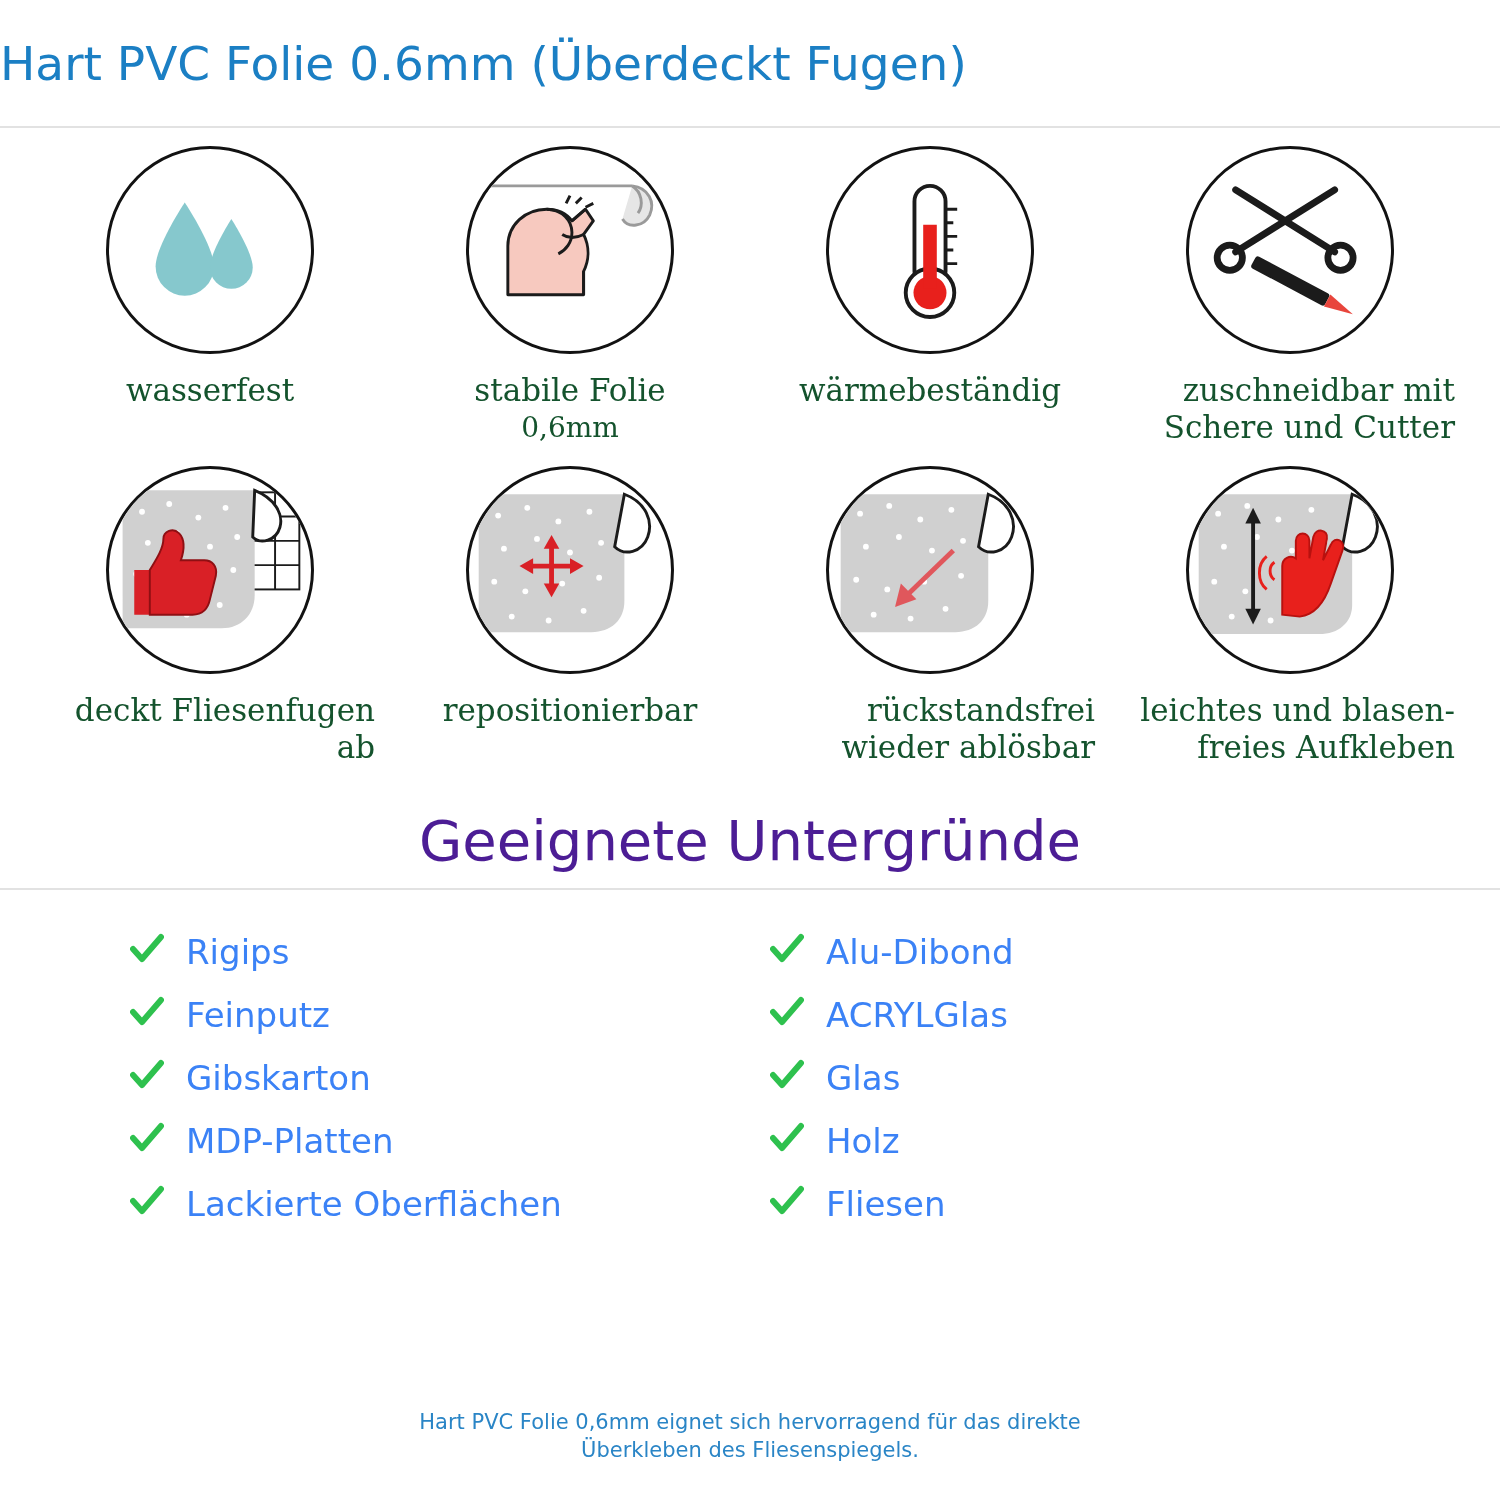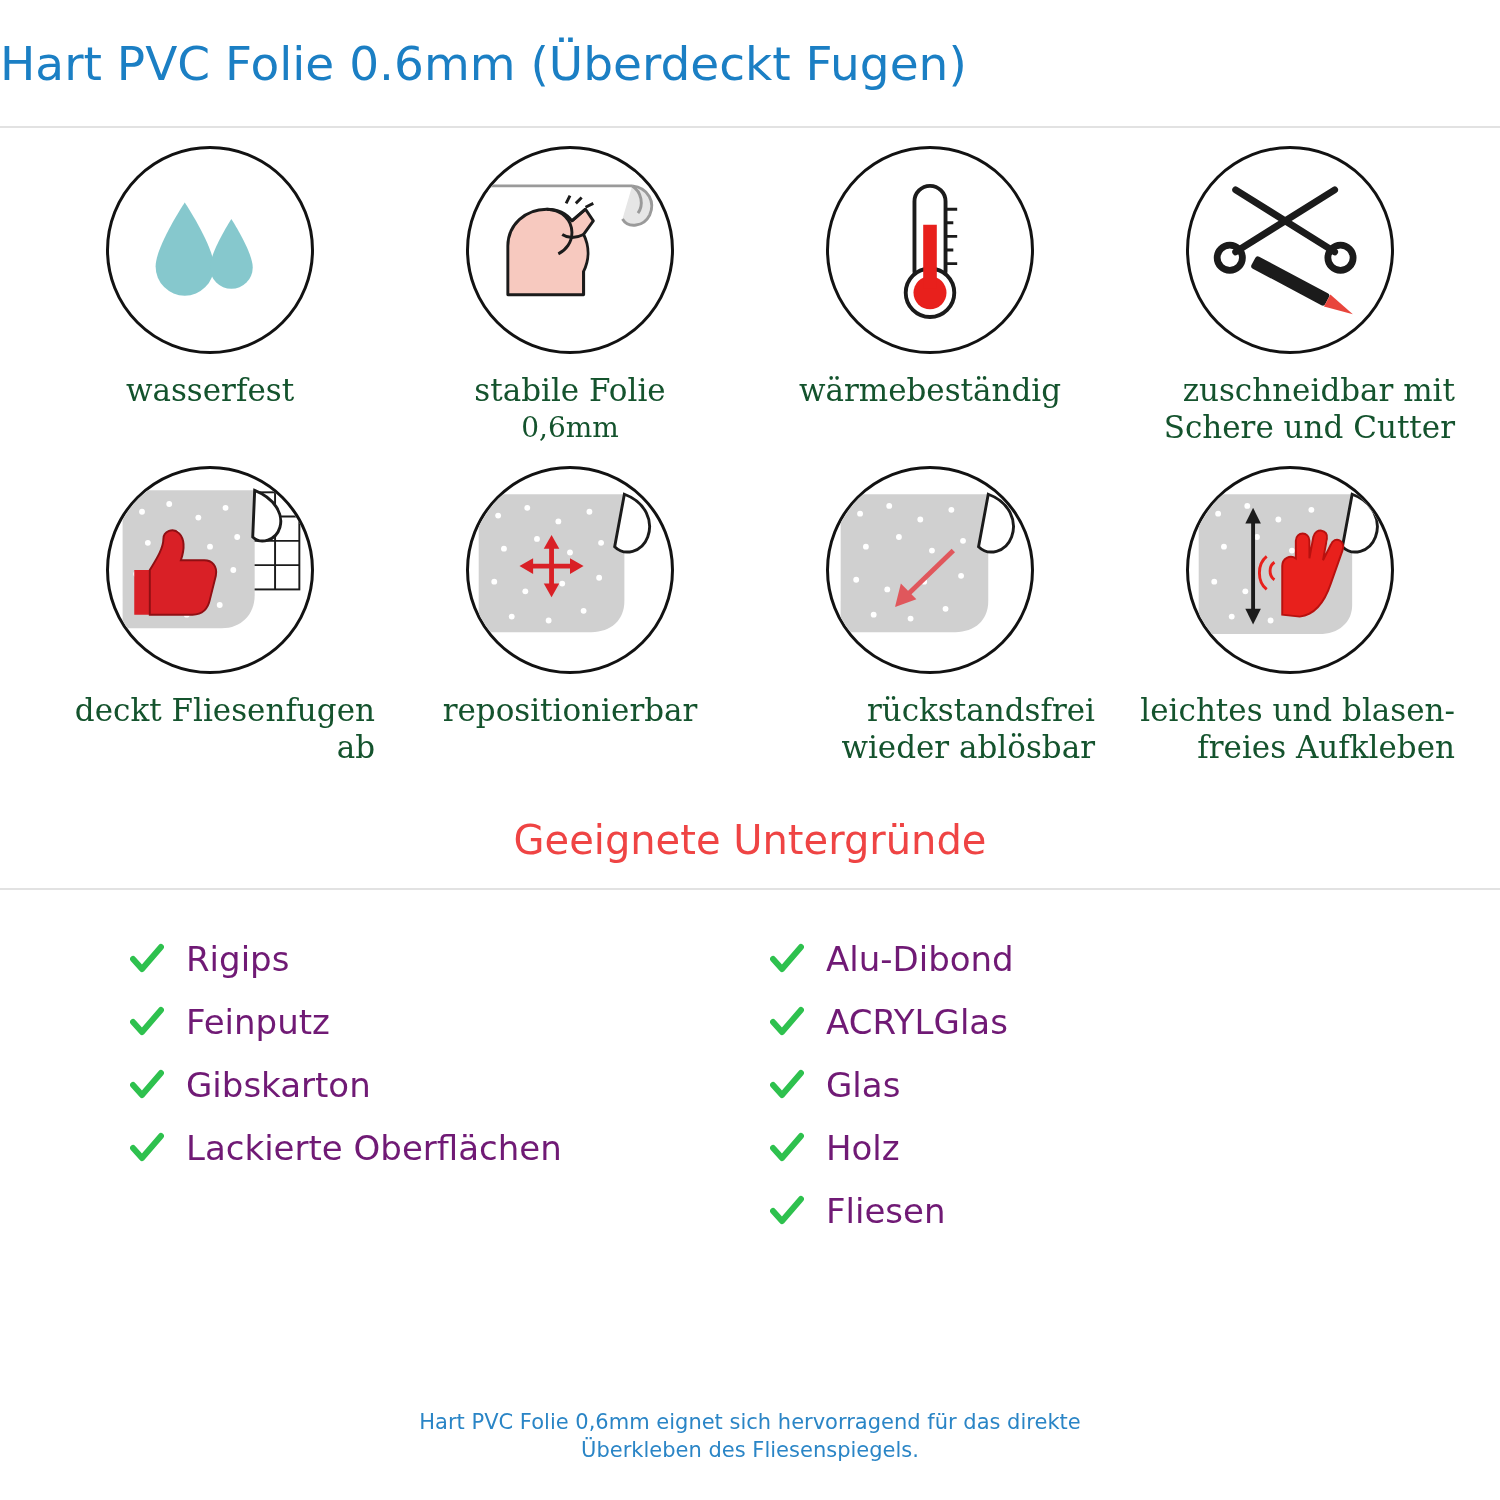--- a/index.html
+++ b/index.html
@@ -79,45 +79,44 @@
   
   .subtitle-band {
     margin-top: 6px;
     height: 96px;
     display: flex;
     align-items: center;
     justify-content: center;
     border-bottom: 2px solid #e2e2e2;
   }
   .subtitle {
-    font-size: 40px;
-    color: #ef4444;
+    font-size: 56px;
+    color: #4c1d95;
     font-family: "DejaVu Sans", sans-serif;
   }
 
   
   .substrates {
     display: grid;
     grid-template-columns: 1fr 1fr;
     padding: 42px 130px 0 130px;
     box-sizing: border-box;
     column-gap: 40px;
   }
   .sub-col {
     display: flex;
     flex-direction: column;
     gap: 9px;
   }
   .sub-item {
     display: flex;
-    align-items: center;
     gap: 22px;
     font-size: 34px;
     font-family: "DejaVu Sans", sans-serif;
-    color: #701a75;
+    color: #3b82f6;
     height: 54px;
   }
   .check {
     width: 34px;
     height: 34px;
     flex: 0 0 34px;
   }
 
   
   .footer {
@@ -388,20 +387,28 @@
             </svg>
         </span>
         <span>Gibskarton</span>
       </div>
       <div class="sub-item">
         <span class="check">
           <svg viewBox="0 0 34 34" width="34" height="34">
               <path d="M3 17 L12 27 L31 5" fill="none" stroke="#2ec14e" stroke-width="6" stroke-linecap="round" stroke-linejoin="round"></path>
             </svg>
         </span>
+        <span>MDP-Platten</span>
+      </div>
+      <div class="sub-item">
+        <span class="check">
+          <svg viewBox="0 0 34 34" width="34" height="34">
+              <path d="M3 17 L12 27 L31 5" fill="none" stroke="#2ec14e" stroke-width="6" stroke-linecap="round" stroke-linejoin="round"></path>
+            </svg>
+        </span>
         <span>Lackierte Oberflächen</span>
       </div>
     </div>
 
     <div class="sub-col">
       <div class="sub-item">
         <span class="check">
           <svg viewBox="0 0 34 34" width="34" height="34">
               <path d="M3 17 L12 27 L31 5" fill="none" stroke="#2ec14e" stroke-width="6" stroke-linecap="round" stroke-linejoin="round"></path>
             </svg>

